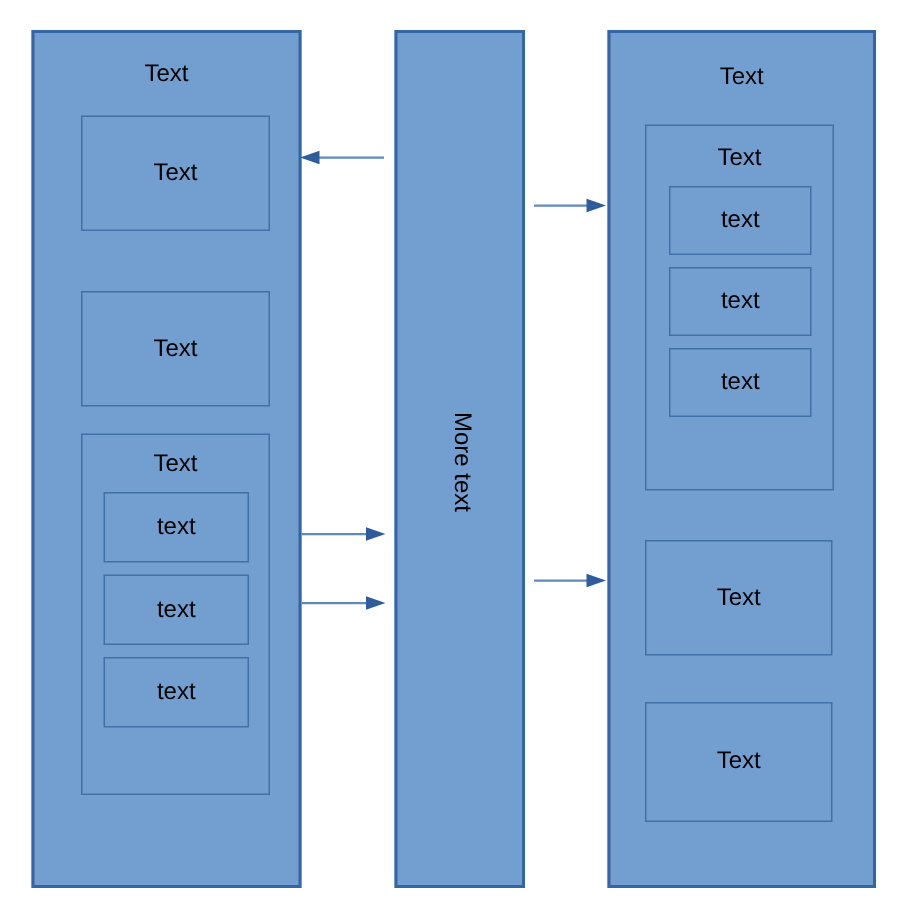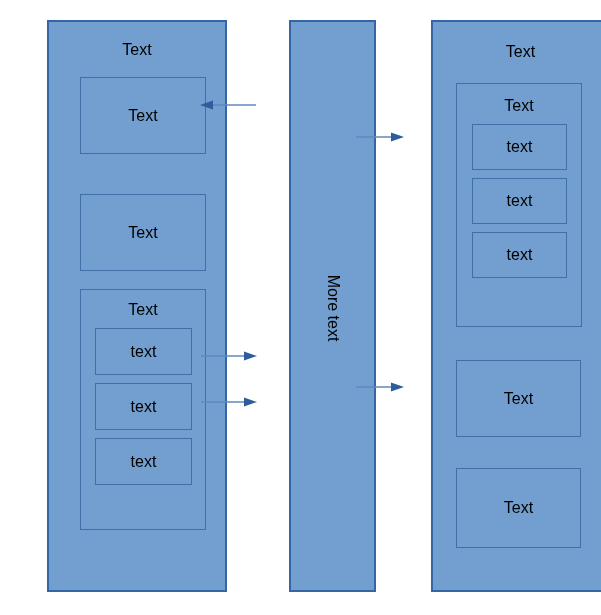--- a/index.html
+++ b/index.html
@@ -23,21 +23,20 @@
   }
   .canvas {
     position: absolute;
     left: 0; top: 0;
     width: 601px; height: 615px;
   }
   .panel {
     position: absolute;
     background: var(--fill);
     border: 2px solid var(--border-outer);
-    margin-left: 26px;
   }
   .panel-left  { left: 21px;  top: 20px; width: 180px; height: 572px; }
   .panel-mid   { left: 263px; top: 20px; width: 87px;  height: 572px; }
   .panel-right { left: 405px; top: 20px; width: 179px; height: 572px; }
   .title {
     position: absolute;
     width: 100%;
     text-align: center;
     font-size: 16px;
     line-height: 20px;

